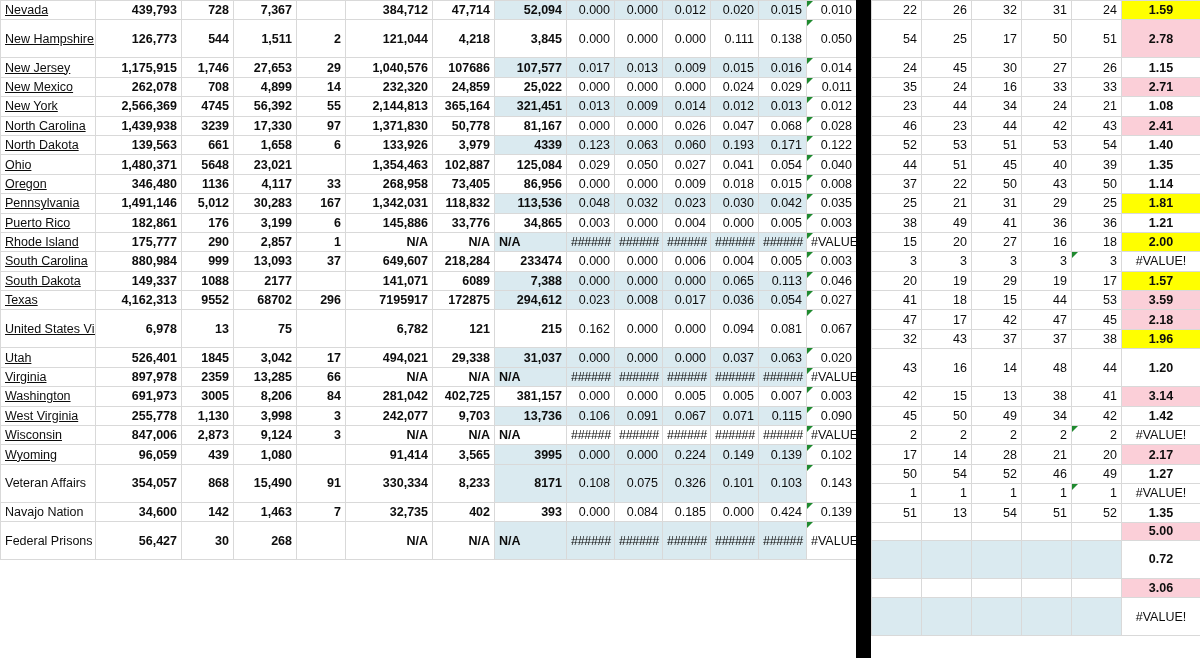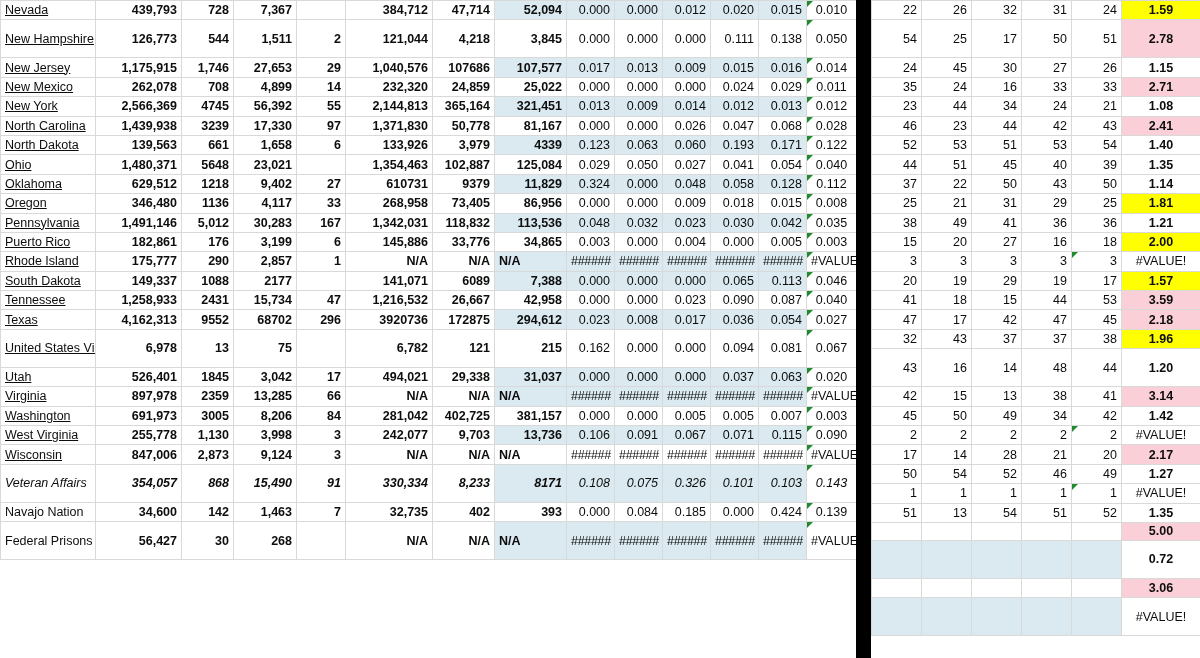--- a/index.html
+++ b/index.html
@@ -54,21 +54,21 @@
   td.name .lnk{
     text-decoration:underline;
     text-underline-offset:1px;
     color:#0d0d0d;
     cursor:pointer;
   }
   td.name .plain{color:#0d0d0d;}
 
   td.num{text-align:right;font-weight:bold;}
   td.dec{text-align:right;font-weight:normal;}
-  td.calc{text-align:center;font-weight:normal;}
+  td.calc{text-align:right;font-weight:normal;}
   td.rank{text-align:right;font-weight:normal;}
   td.ratio{text-align:center;font-weight:bold;}
   td.hashes{text-align:center;font-weight:normal;letter-spacing:-0.3px;}
   td.err{text-align:center;font-weight:normal;}
   td.na{text-align:right;font-weight:bold;}
   td.naleft{text-align:left;font-weight:bold;padding-left:3px;}
 
   
   .band{background:#daeaf0 !important;}
   .fill-yellow{background:#ffff00 !important;}
@@ -231,36 +231,20 @@
             <td class="num">102,887</td>
             <td class="num">125,084</td>
             <td class="dec">0.029</td>
             <td class="dec">0.050</td>
             <td class="dec">0.027</td>
             <td class="dec">0.041</td>
             <td class="dec">0.054</td>
             <td class="calc tri">0.040</td>
           </tr>
           <tr style="height: 19.4px;">
-            <td class="name"><span class="lnk">Oklahoma</span></td>
-            <td class="num">629,512</td>
-            <td class="num">1218</td>
-            <td class="num">9,402</td>
-            <td class="num">27</td>
-            <td class="num">610731</td>
-            <td class="num">9379</td>
-            <td class="num band">11,829</td>
-            <td class="dec band">0.324</td>
-            <td class="dec band">0.000</td>
-            <td class="dec band">0.048</td>
-            <td class="dec band">0.058</td>
-            <td class="dec band">0.128</td>
-            <td class="calc tri">0.112</td>
-          </tr>
-          <tr style="height: 19.4px;">
             <td class="name"><span class="lnk">Oregon</span></td>
             <td class="num">346,480</td>
             <td class="num">1136</td>
             <td class="num">4,117</td>
             <td class="num">33</td>
             <td class="num">268,958</td>
             <td class="num">73,405</td>
             <td class="num">86,956</td>
             <td class="dec">0.000</td>
             <td class="dec">0.000</td>
@@ -311,58 +295,58 @@
             <td class="na">N/A</td>
             <td class="naleft band">N/A</td>
             <td class="hashes band">######</td>
             <td class="hashes band">######</td>
             <td class="hashes band">######</td>
             <td class="hashes band">######</td>
             <td class="hashes band">######</td>
             <td class="err tri">#VALUE!</td>
           </tr>
           <tr style="height: 19.4px;">
+            <td class="name"><span class="lnk">South Carolina</span></td>
+            <td class="num">880,984</td>
+            <td class="num">999</td>
+            <td class="num">13,093</td>
+            <td class="num">37</td>
+            <td class="num">649,607</td>
+            <td class="num">218,284</td>
+            <td class="num">233474</td>
+            <td class="dec">0.000</td>
+            <td class="dec">0.000</td>
+            <td class="dec">0.006</td>
+            <td class="dec">0.004</td>
+            <td class="dec">0.005</td>
+            <td class="calc tri">0.003</td>
+          </tr>
+          <tr style="height: 19.4px;">
             <td class="name"><span class="lnk">South Dakota</span></td>
             <td class="num">149,337</td>
             <td class="num">1088</td>
             <td class="num">2177</td>
             <td class="num"></td>
             <td class="num">141,071</td>
             <td class="num">6089</td>
             <td class="num band">7,388</td>
             <td class="dec band">0.000</td>
             <td class="dec band">0.000</td>
             <td class="dec band">0.000</td>
             <td class="dec band">0.065</td>
             <td class="dec band">0.113</td>
             <td class="calc tri">0.046</td>
           </tr>
           <tr style="height: 19.4px;">
-            <td class="name"><span class="lnk">Tennessee</span></td>
-            <td class="num">1,258,933</td>
-            <td class="num">2431</td>
-            <td class="num">15,734</td>
-            <td class="num">47</td>
-            <td class="num">1,216,532</td>
-            <td class="num">26,667</td>
-            <td class="num">42,958</td>
-            <td class="dec">0.000</td>
-            <td class="dec">0.000</td>
-            <td class="dec">0.023</td>
-            <td class="dec">0.090</td>
-            <td class="dec">0.087</td>
-            <td class="calc tri">0.040</td>
-          </tr>
-          <tr style="height: 19.4px;">
             <td class="name"><span class="lnk">Texas</span></td>
             <td class="num">4,162,313</td>
             <td class="num">9552</td>
             <td class="num">68702</td>
             <td class="num">296</td>
-            <td class="num">3920736</td>
+            <td class="num">7195917</td>
             <td class="num">172875</td>
             <td class="num band">294,612</td>
             <td class="dec band">0.023</td>
             <td class="dec band">0.008</td>
             <td class="dec band">0.017</td>
             <td class="dec band">0.036</td>
             <td class="dec band">0.054</td>
             <td class="calc tri">0.027</td>
           </tr>
           <tr style="height: 38px;">
@@ -454,21 +438,37 @@
             <td class="na">N/A</td>
             <td class="na">N/A</td>
             <td class="naleft">N/A</td>
             <td class="hashes">######</td>
             <td class="hashes">######</td>
             <td class="hashes">######</td>
             <td class="hashes">######</td>
             <td class="hashes">######</td>
             <td class="err tri">#VALUE!</td>
           </tr>
-          <tr style="height: 38px; font-style: italic;">
+          <tr style="height: 19.4px;">
+            <td class="name"><span class="lnk">Wyoming</span></td>
+            <td class="num">96,059</td>
+            <td class="num">439</td>
+            <td class="num">1,080</td>
+            <td class="num"></td>
+            <td class="num">91,414</td>
+            <td class="num">3,565</td>
+            <td class="num band">3995</td>
+            <td class="dec band">0.000</td>
+            <td class="dec band">0.000</td>
+            <td class="dec band">0.224</td>
+            <td class="dec band">0.149</td>
+            <td class="dec band">0.139</td>
+            <td class="calc tri">0.102</td>
+          </tr>
+          <tr style="height: 38px;">
             <td class="name"><span class="plain">Veteran Affairs</span></td>
             <td class="num">354,057</td>
             <td class="num">868</td>
             <td class="num">15,490</td>
             <td class="num">91</td>
             <td class="num">330,334</td>
             <td class="num">8,233</td>
             <td class="num band">8171</td>
             <td class="dec band">0.108</td>
             <td class="dec band">0.075</td>

